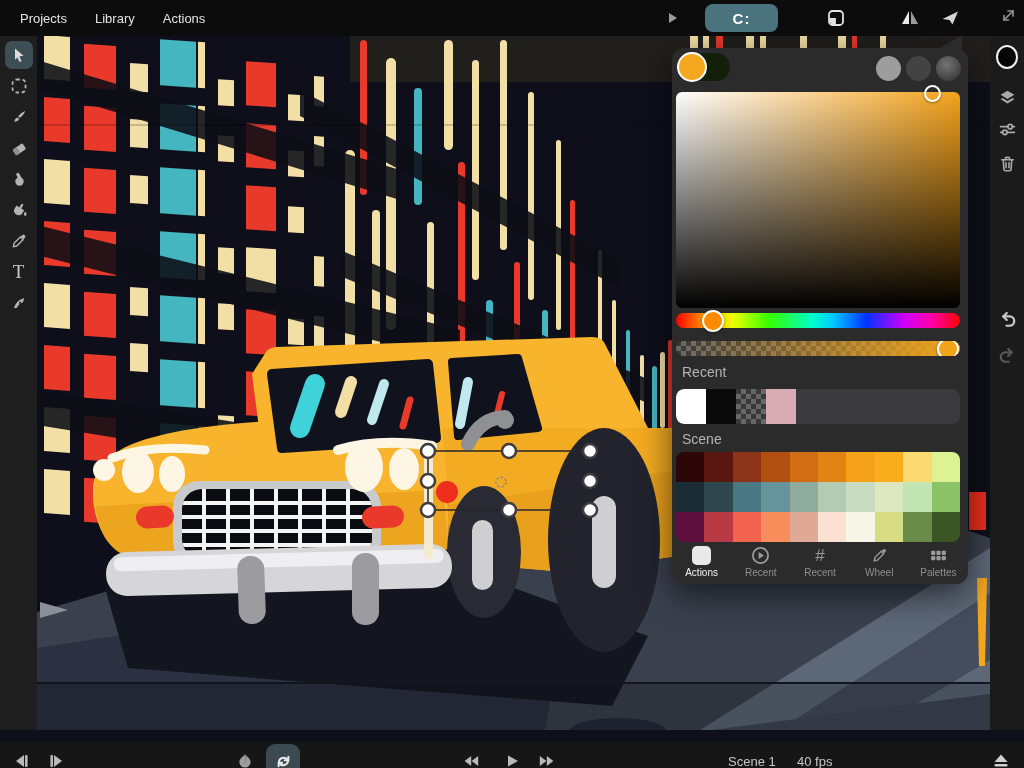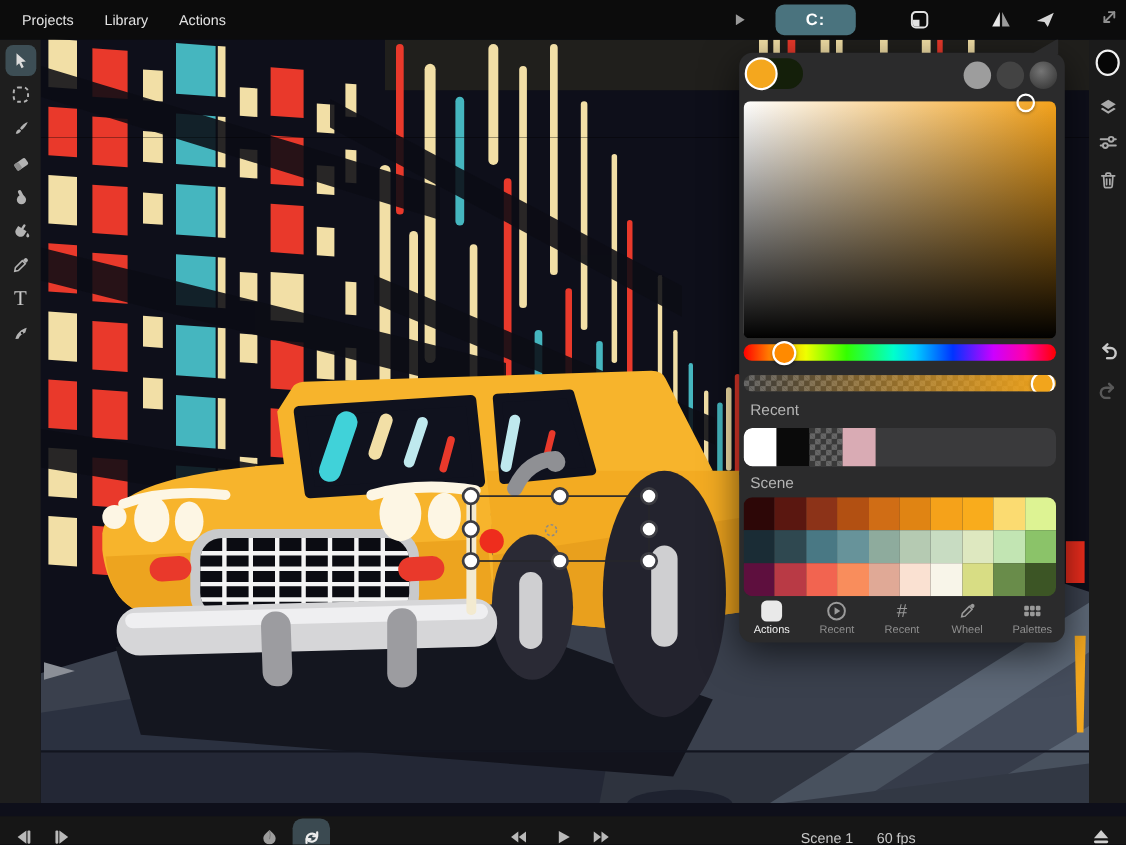--- a/index.html
+++ b/index.html
@@ -459,21 +459,21 @@
     <svg class="bb-icon" style="left:503px" viewBox="0 0 18 18">
       <polygon points="5,3.5 15,9 5,14.5" fill="#b9b9b9"></polygon>
     </svg>
     <svg class="bb-icon" style="left:538px" viewBox="0 0 18 18">
       <g fill="#b9b9b9">
           <polygon points="1.8,4 1.8,14 8.4,9"></polygon>
           <polygon points="8.8,4 8.8,14 15.4,9"></polygon>
         </g>
     </svg>
     <span class="bb-label" style="left:728px">Scene 1</span>
-    <span class="bb-label" style="left:797px">60 fps</span>
+    <span class="bb-label" style="left:797px">40 fps</span>
     <svg class="bb-icon" style="left:992px" viewBox="0 0 18 18">
       <polygon points="9,2.5 15.5,10 2.5,10" fill="#cfcfcf"></polygon>
         <rect x="2.5" y="12" width="13" height="2.6" rx="1.3" fill="#cfcfcf"></rect>
     </svg>
   </div>
 
   <div class="panel">
     <div class="panel-tail"></div>
     <div class="cur-pill"></div>
     <div class="cur-color" style="background: rgb(244, 167, 30);"></div>

